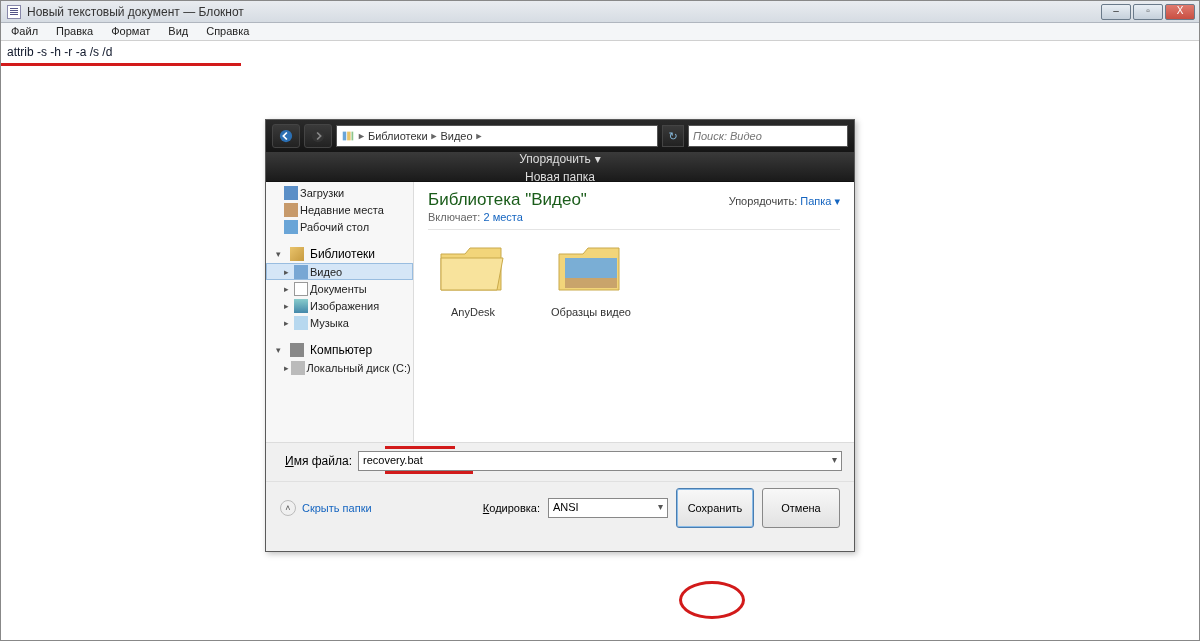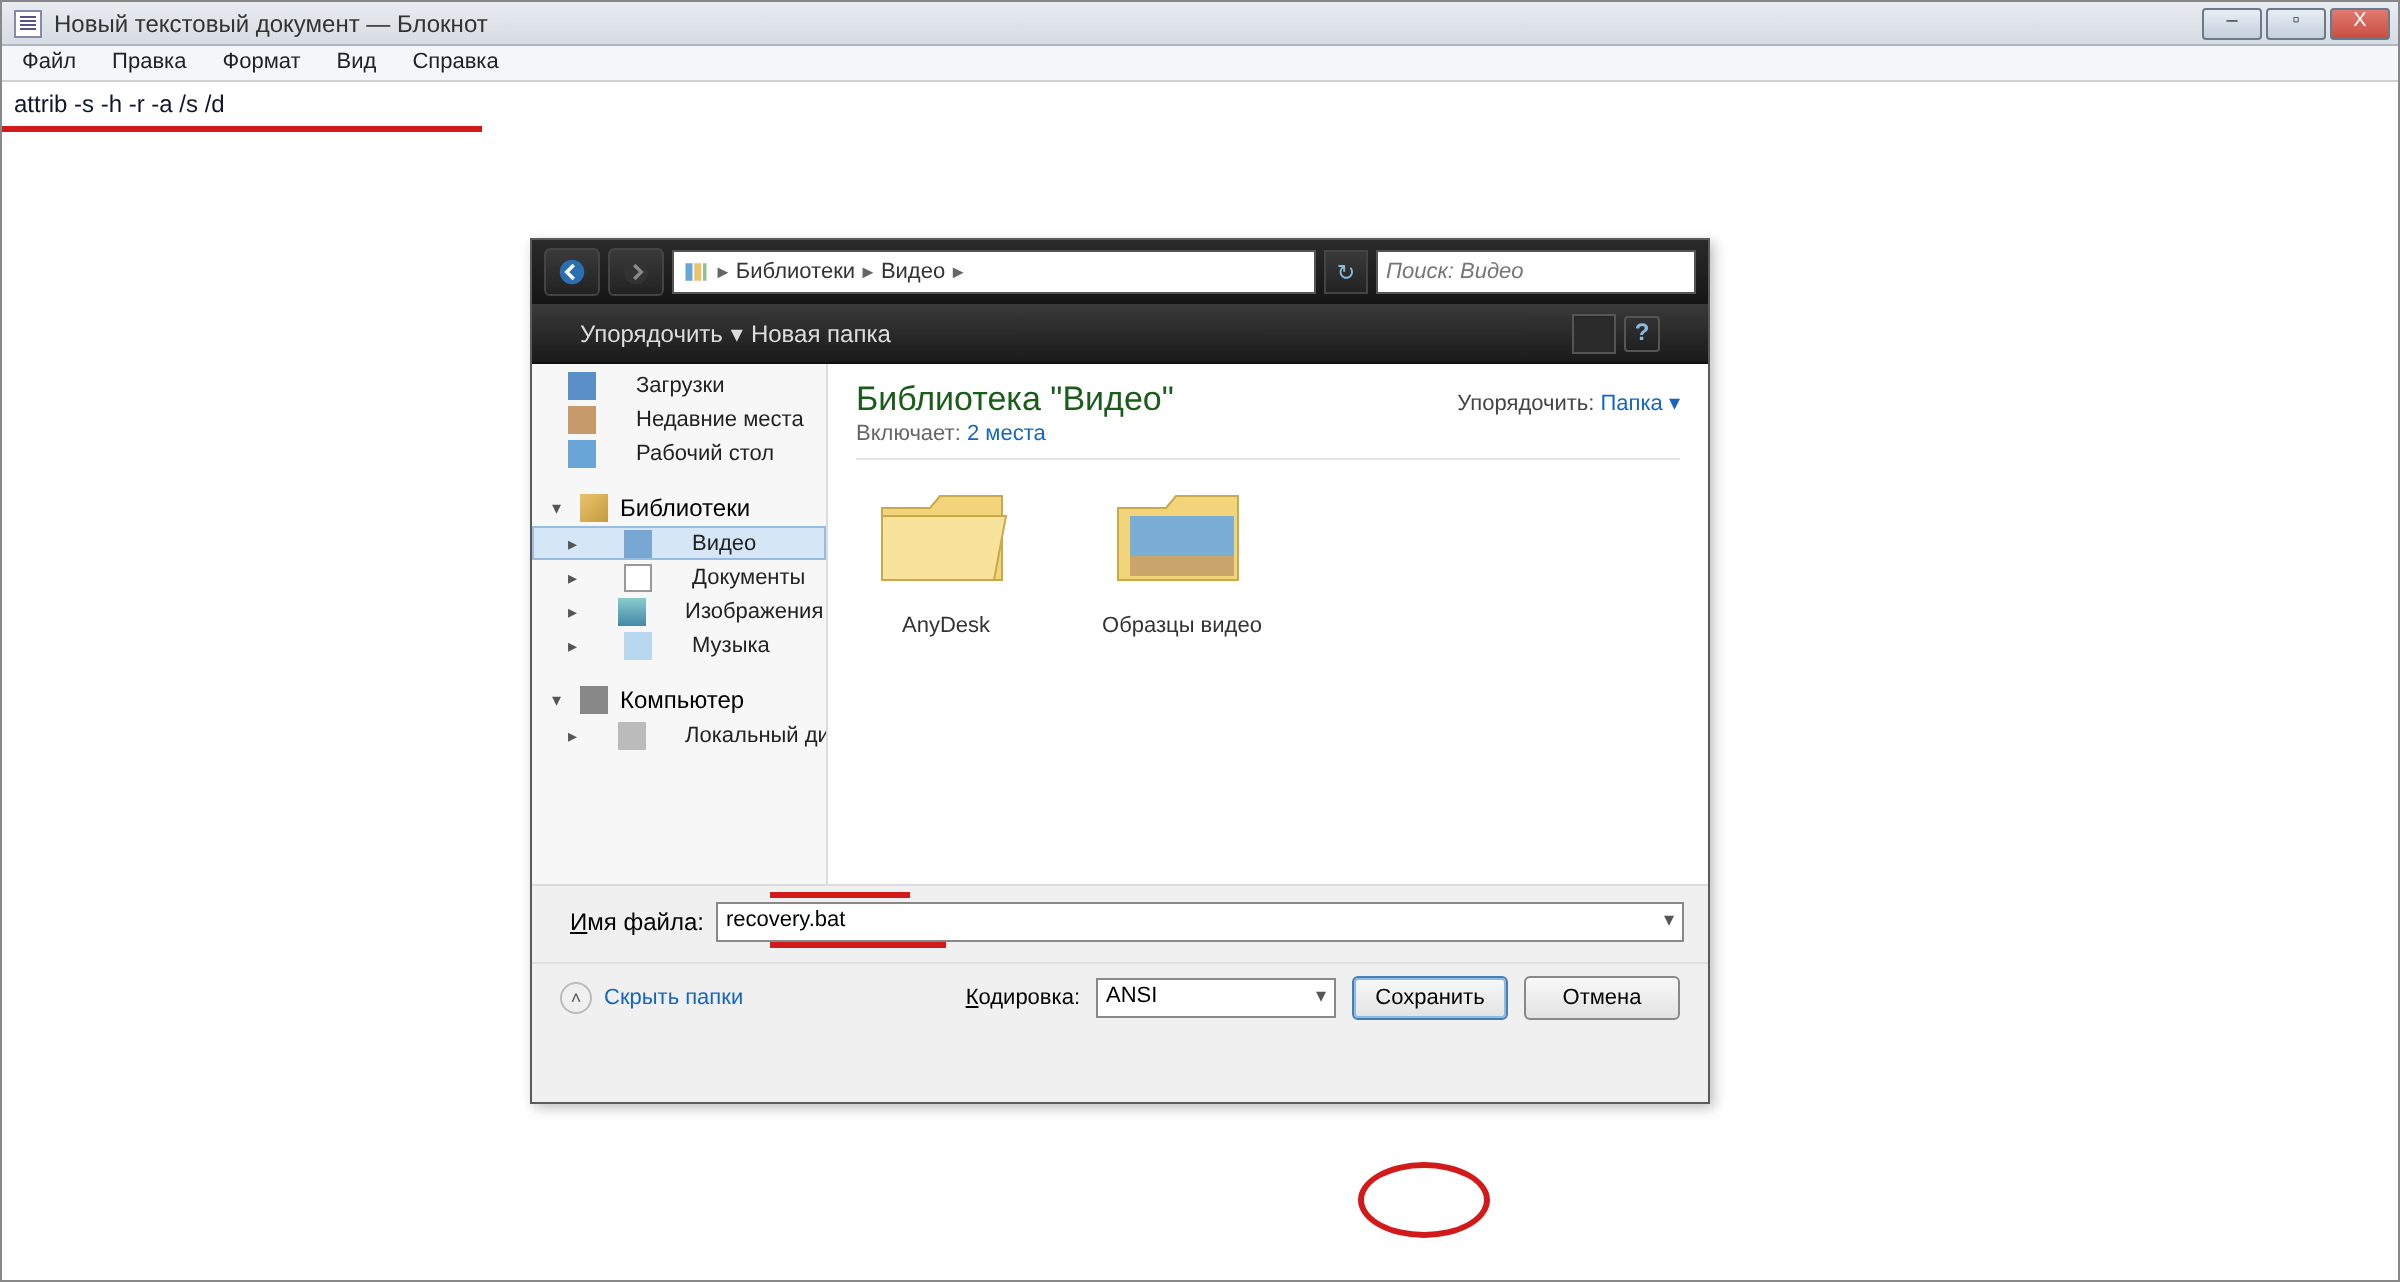--- a/index.html
+++ b/index.html
@@ -52,34 +52,35 @@
   .crumbs{flex:1;height:22px;background:#fff;border:1px solid #555;
     display:flex;align-items:center;font-size:11px;color:#333;padding:0 4px;gap:2px;}
   .crumb-sep{font-size:9px;color:#666;}
   .crumb-icon{width:14px;height:14px;display:inline-block;}
   .search-box{width:160px;height:22px;background:#fff;border:1px solid #555;
     font-size:11px;color:#888;font-style:italic;padding:2px 4px;}
   .refresh-btn{width:22px;height:22px;background:linear-gradient(#3a3a3a,#222);border:1px solid #444;}
   
   .toolbar{
     height:30px;background:linear-gradient(#3a3a3a,#1a1a1a);
-    display:flex;align-items:center;padding:0 24px;gap:4px;color:#ddd;font-size:12px;
+    display:flex;align-items:center;padding:0 8px;gap:4px;color:#ddd;font-size:12px;
     border-bottom:1px solid #111;
+    flex-direction:column;
   }
   .toolbar .tbtn{display:flex;align-items:center;gap:4px;}
   .toolbar .spacer{flex:1;}
   .view-icon{width:22px;height:20px;border:1px solid #555;background:#2a2a2a;}
   .help-icon{width:18px;height:18px;color:#8bd;text-align:center;font-size:12px;font-weight:bold;border:1px solid #555;border-radius:2px;}
   
   .dlg-body{display:flex;height:260px;}
   .side{
     width:148px;background:#f7f7f7;border-right:1px solid #dcdcdc;
     font-size:11px;overflow:hidden;padding-top:2px;
   }
-  .side-item{display:flex;align-items:center;gap:20px;padding:2px 6px 2px 18px;
+  .side-item{display:flex;align-items:center;gap:2px;padding:2px 6px 2px 18px;
     color:#222;height:17px;white-space:nowrap;}
   .side-item.sel{background:#d5e6f7;border:1px solid #99bde0;padding-left:17px;}
   .side-group{padding:2px 6px 2px 10px;display:flex;align-items:center;gap:6px;font-size:12px;}
   .si-icon{width:14px;height:14px;flex-shrink:0;}
   .tri{width:8px;display:inline-block;color:#555;font-size:9px;}
   
   .main-area{flex:1;background:#fff;padding:8px 14px;}
   .lib-title{color:#1a5c1a;font-size:17px;}
   .lib-sub{font-size:11px;color:#666;margin-top:1px;}
   .lib-sub a{color:#1565c0;}
@@ -104,21 +105,21 @@
     padding:6px 14px 10px;display:flex;align-items:center;gap:8px;
     background:#f0f0f0;border-top:1px solid #e0e0e0;
   }
   .hide-link{display:flex;align-items:center;gap:6px;font-size:11px;color:#1565c0;}
   .hide-caret{width:16px;height:16px;border:1px solid #bbb;border-radius:8px;
     display:flex;align-items:center;justify-content:center;font-size:9px;color:#555;}
   .dlg-bottom .spacer{flex:1;}
   .enc-label{font-size:11px;}
   .enc-combo{width:120px;height:20px;border:1px solid #888;background:#fff;
     font-size:11px;padding:2px 4px;position:relative;}
-  .std-btn{width:78px;height:22px;border:1px solid #888;background:linear-gradient(#f8f8f8,#e2e2e2);
+  .std-btn{width:78px;height:40px;border:1px solid #888;background:linear-gradient(#f8f8f8,#e2e2e2);
     font-size:11px;border-radius:3px;}
   .std-btn.primary{border-color:#4a7db0;box-shadow:0 0 0 1px #88bbe8 inset;}
   
   .red-circle{
     position:absolute; left:678px; top:580px; width:66px; height:38px;
     border:3px solid #d21a1a; border-radius:50%; pointer-events:none;
   }
 
   
   .ic-lib{background:linear-gradient(135deg,#e9c36b,#c69a3f);}

